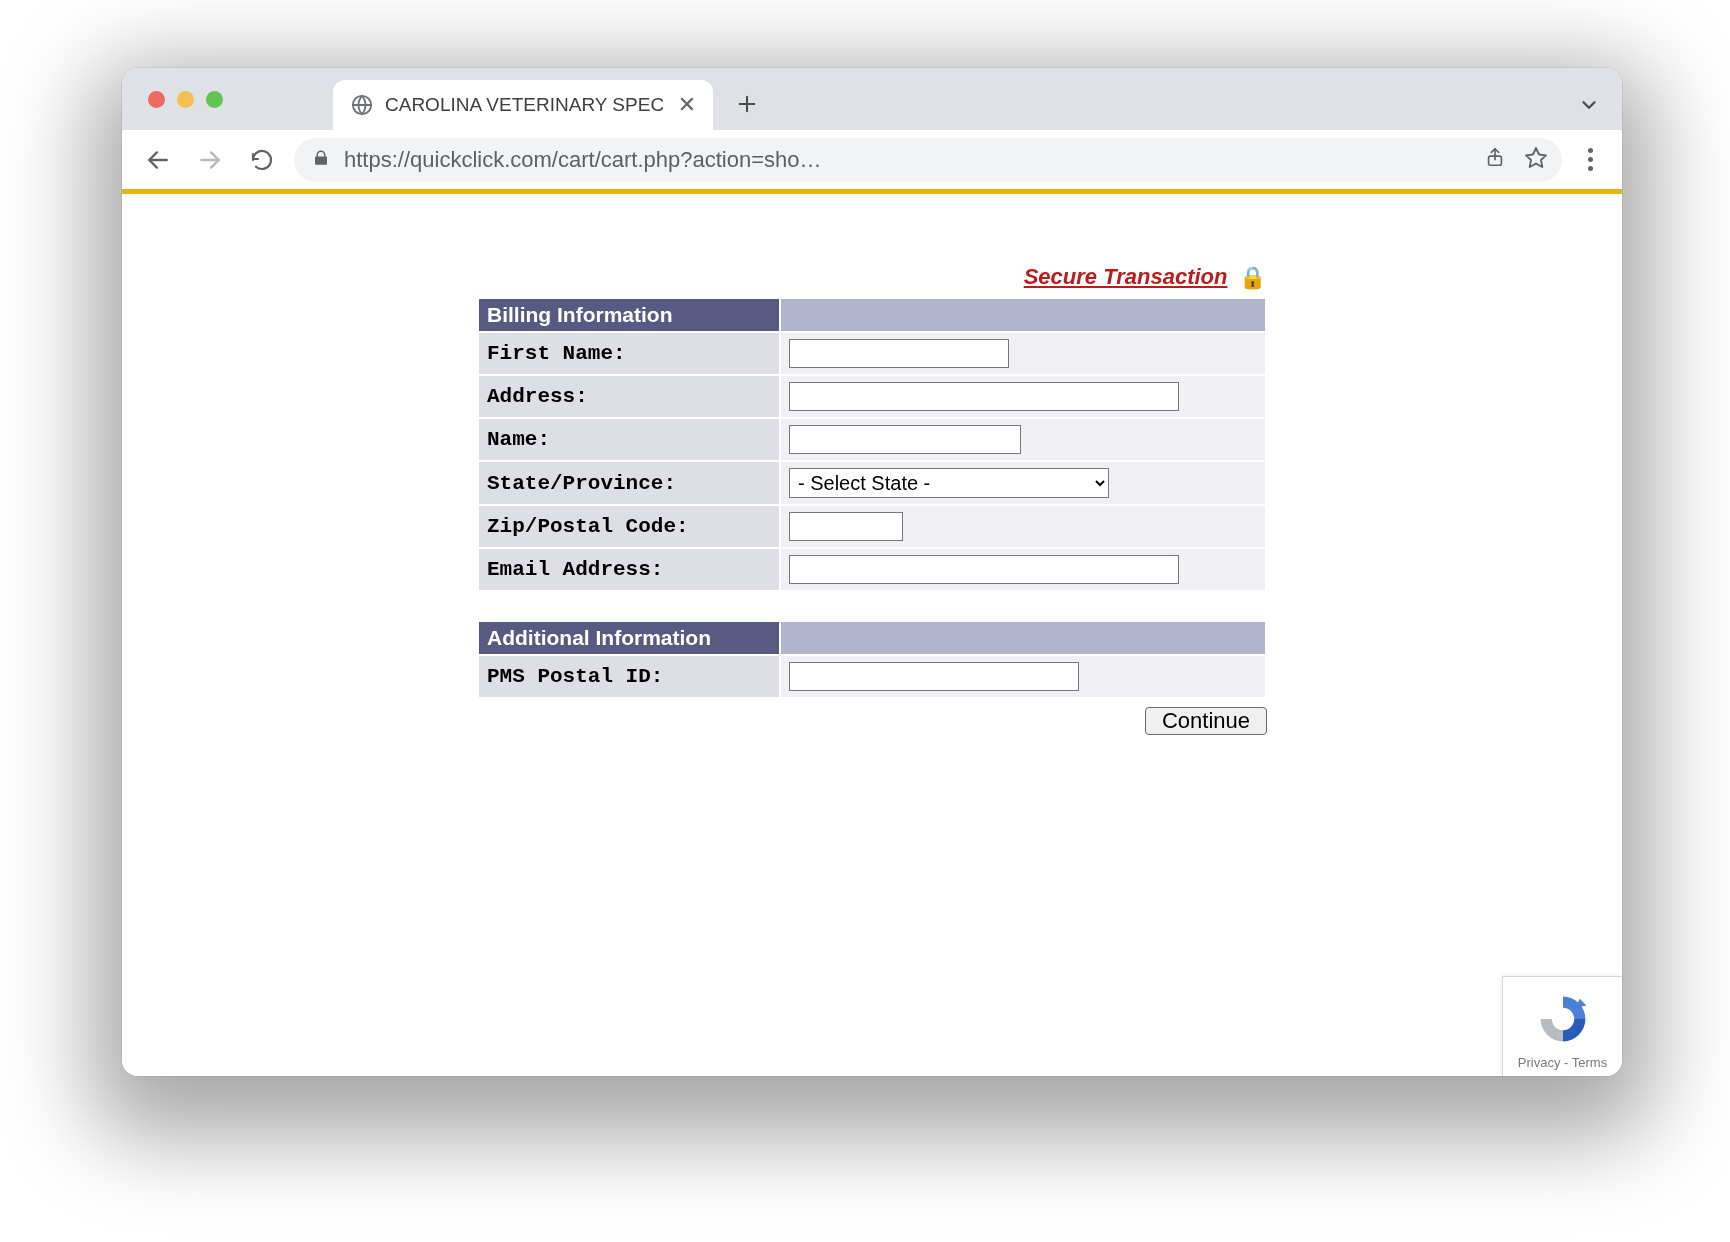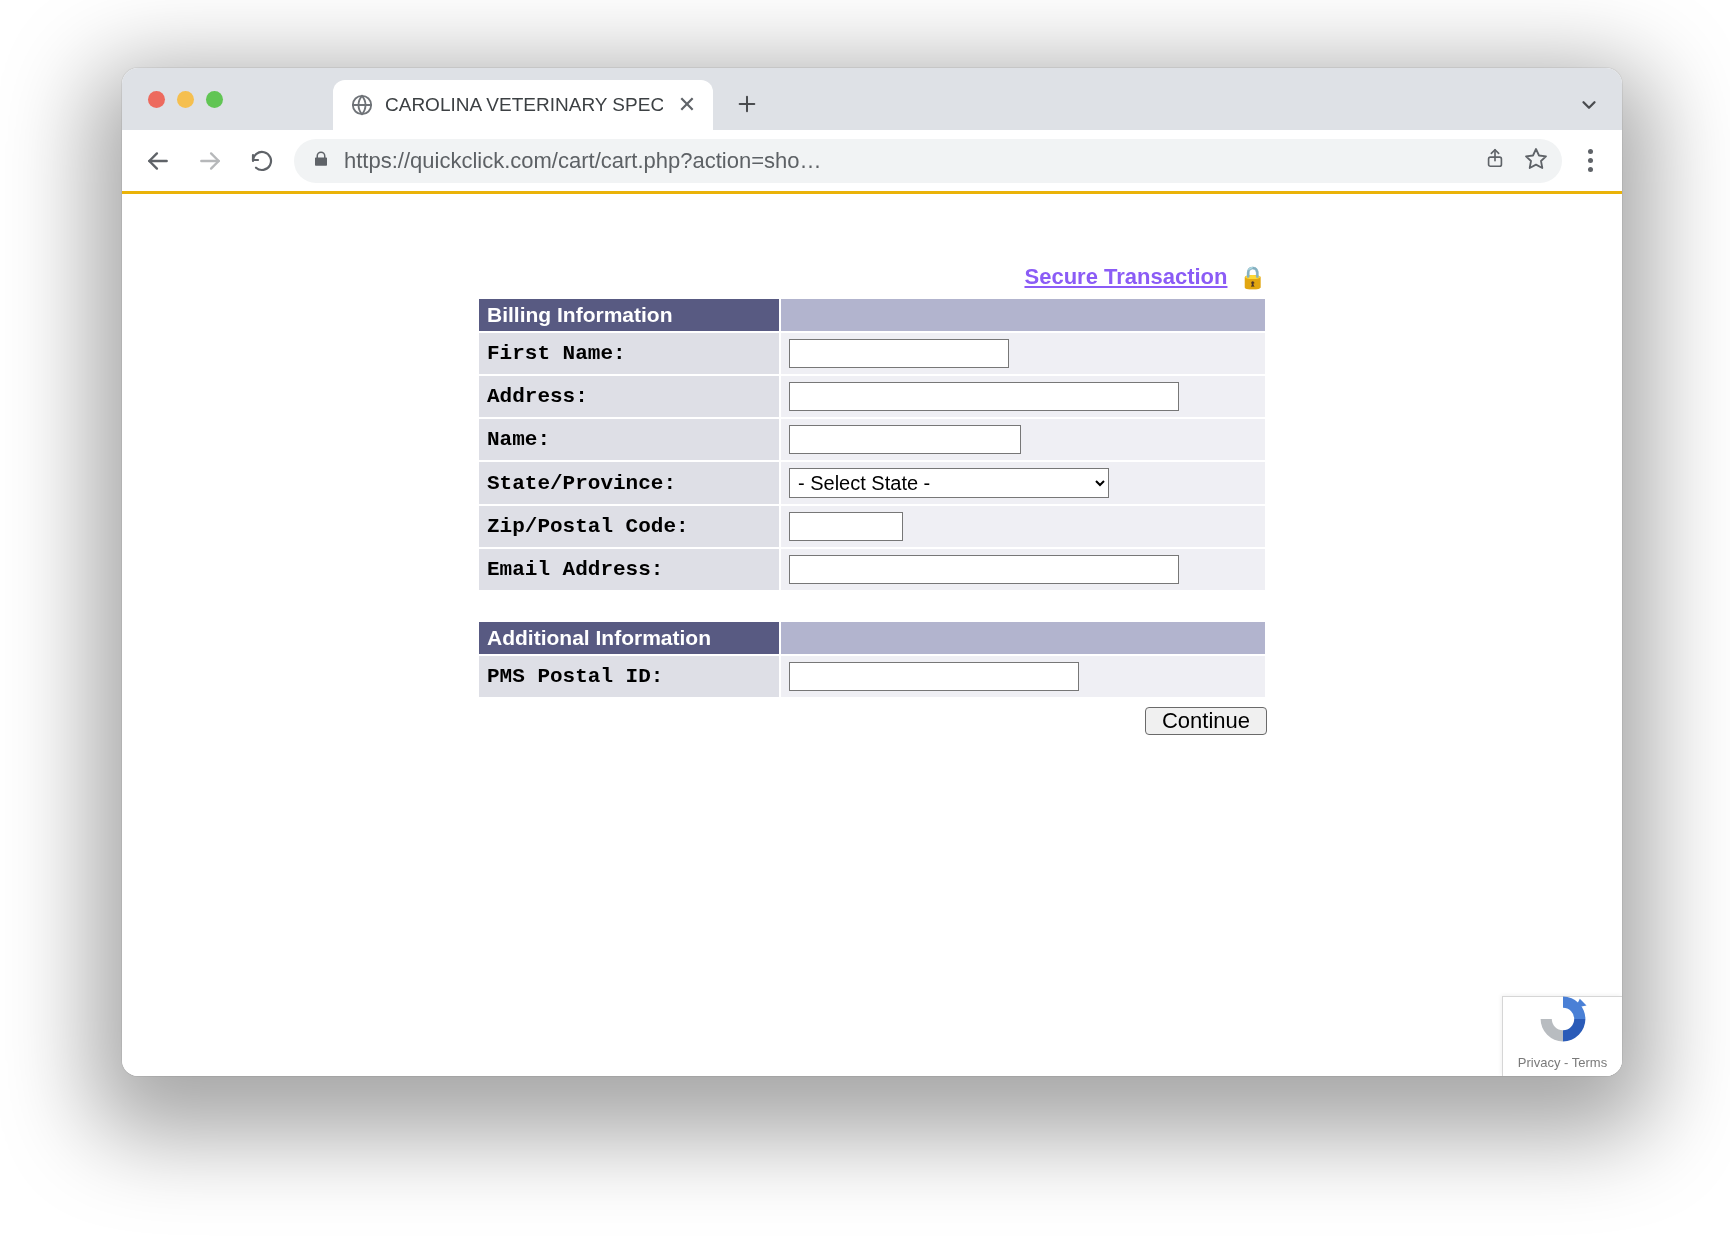--- a/index.html
+++ b/index.html
@@ -65,21 +65,21 @@
 
     .tabstrip .caret-down {
       margin-left: auto; margin-right: 22px; margin-bottom: 8px;
       color: #4a4c4f; font-size: 24px; cursor: pointer;
     }
 
     
     .toolbar {
       height: 64px;
       background: #ffffff;
-      border-bottom: 3px solid #eab308;
+      border-bottom: 5px solid #eab308;
       display: flex;
       align-items: center;
       gap: 12px;
       padding: 0 16px;
     }
     .icon-btn {
       width: 40px; height: 40px; display: grid; place-items: center;
       color: #5f6368; border-radius: 50%; cursor: pointer;
       font-size: 24px;
     }
@@ -121,22 +121,23 @@
       font-family: Verdana, Arial, sans-serif;
     }
 
     .secure-row {
       text-align: right;
       font-size: 22px;
       font-weight: bold;
       margin-bottom: 6px;
     }
     .secure-row a {
-      color: #8b5cf6;
+      color: #b91c1c;
       text-decoration: underline;
+      font-style: italic;
     }
     .secure-row .padlock { font-size: 22px; vertical-align: middle; margin-left: 6px; }
 
     table.form-table {
       width: 100%;
       border-collapse: separate;
       border-spacing: 2px;
     }
     table.form-table th.section-header {
       background: #585a82;
@@ -193,21 +194,21 @@
       border-radius: 4px;
       cursor: pointer;
     }
 
     
     .recaptcha {
       position: absolute;
       right: 0;
       bottom: 0;
       width: 120px;
-      height: 80px;
+      height: 100px;
       background: #ffffff;
       border: 1px solid #d6d6d6;
       border-right: none;
       border-bottom: none;
       box-shadow: -1px -1px 4px rgba(0,0,0,0.06);
       display: flex;
       flex-direction: column;
       align-items: center;
       justify-content: flex-end;
       gap: 4px;

